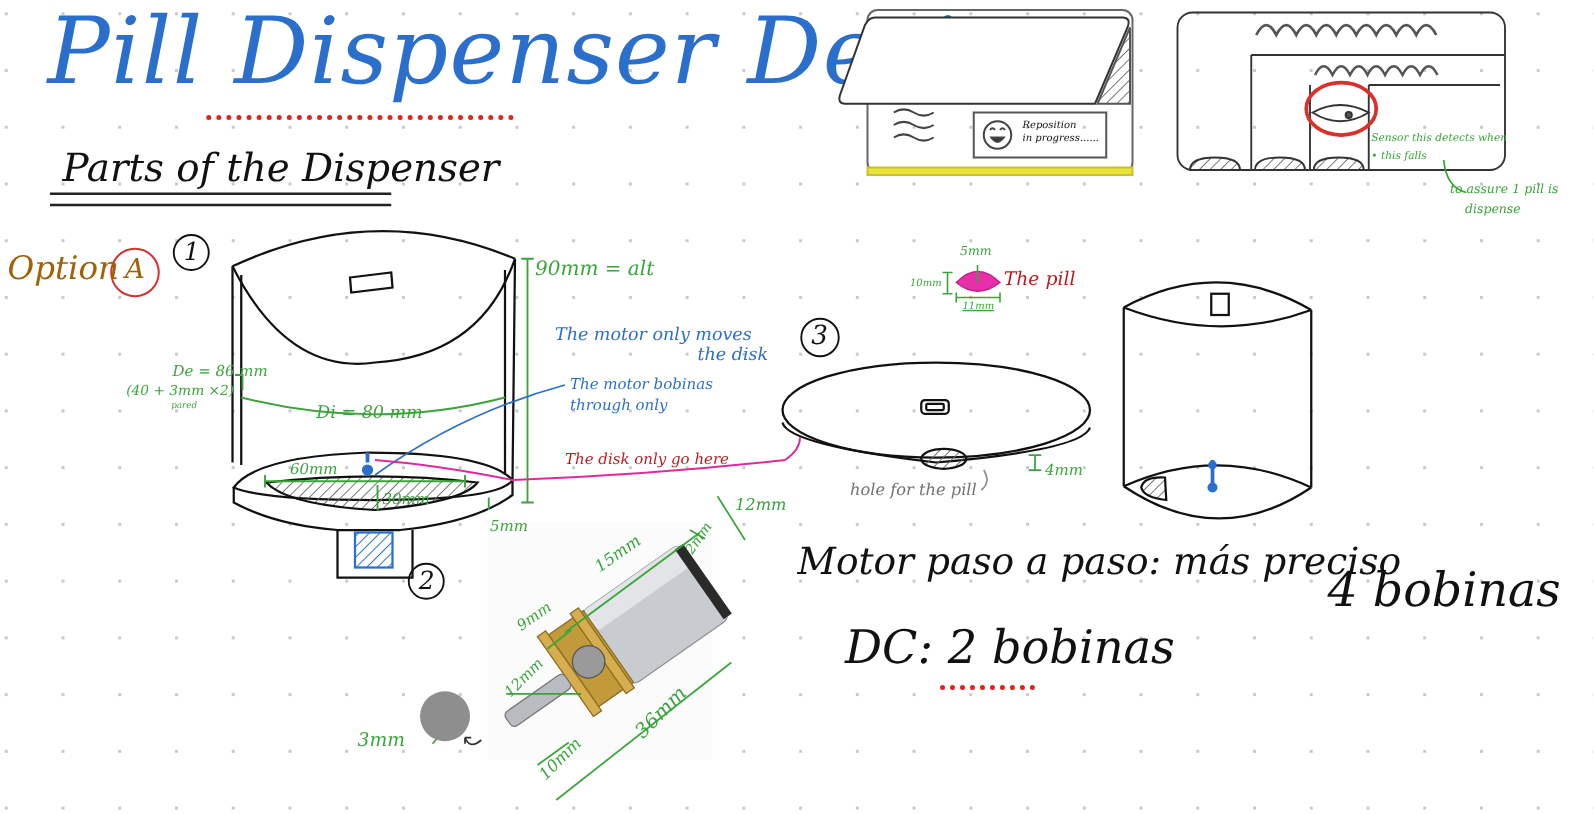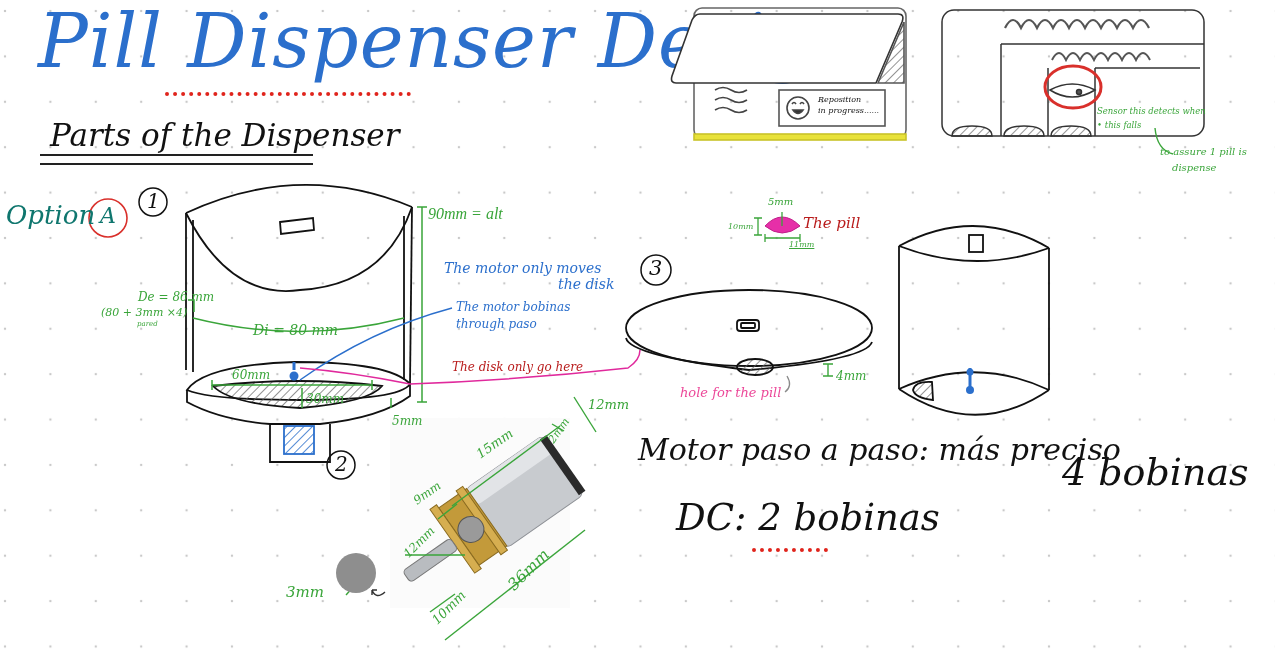--- a/index.html
+++ b/index.html
@@ -15,22 +15,22 @@
   .hand { font-family: "DejaVu Serif", serif; font-style: italic; white-space: nowrap; }
   #title { left:38px; top:-2px; font-size:74px; color:#2b6fcc; letter-spacing:1px; }
   #title-underline { left:165px; top:92px; width:246px; height:0; border-top:4px dotted #e0241c; }
   #subtitle { left:40px; top:117px; font-size:31px; color:#111;margin-left:10px; }
   #subtitle-line1 { left:40px; top:154px; width:273px; height:2px; background:#222; }
   #subtitle-line2 { left:40px; top:163px; width:273px; height:2px; background:#222; }
   svg.draw { position:absolute; left:0; top:0; }
   .green { color:#3aa53a; }
   .blue { color:#2b6fcc; }
   .magenta { color:#b91c1c; }
-  .red { color:#0f766e;text-align:center; }
-  .gray { color:#ec4899; }
+  .red { color:#a16207;text-align:center; }
+  .gray { color:#737373; }
   .black { color:#111; }
   .lbl { position:absolute; white-space:nowrap; font-style:italic; font-family:"DejaVu Serif", serif; }
   #note-stepper { left:638px; top:432px; font-size:30px; color:#111; }
   #note-coils4 { left:1062px; top:430px; font-size:38px; color:#111;margin-top:20px; }
   #note-dc { left:676px; top:496px; font-size:37px; color:#111; }
   #note-dc-underline { left:752px; top:548px; width:76px; border-top:4px dotted #e0241c; }
 </style>
 </head>
 <body>
 
@@ -184,41 +184,41 @@
 <div class="lbl black" style="left:649px; top:256px; font-size:21px;">3</div>
 
 <div class="lbl black" style="left:818px; top:95px; font-size:8px;">Reposition</div>
 <div class="lbl black" style="left:818px; top:106px; font-size:8px;">in progress......</div>
 
 <div class="lbl green" style="left:1097px; top:106px; font-size:8.5px;">Sensor this detects when</div>
 <div class="lbl green" style="left:1097px; top:120px; font-size:8.5px;">• this falls</div>
 <div class="lbl green" style="left:1160px; top:146px; font-size:10px;">to assure 1 pill is</div>
 <div class="lbl green" style="left:1172px; top:162px; font-size:10px;">dispense</div>
 
-<div class="lbl green" style="left:428px; top:205px; font-size:16px;font-family:Liberation Serif, serif;">90mm = alt</div>
+<div class="lbl green" style="left:428px; top:205px; font-size:16px;">90mm = alt</div>
 <div class="lbl green" style="left:100px; top:290px; font-size:12px;margin-left:38px;">De = 86 mm</div>
-<div class="lbl green" style="left:101px; top:306px; font-size:11px;">(80 + 3mm ×4)</div>
+<div class="lbl green" style="left:101px; top:306px; font-size:11px;">(40 + 3mm ×2)</div>
 <div class="lbl green" style="left:137px; top:320px; font-size:7px;">pared</div>
 <div class="lbl green" style="left:253px; top:322px; font-size:14px;">Di = 80 mm</div>
 <div class="lbl green" style="left:232px; top:368px; font-size:12px;">60mm</div>
 <div class="lbl green" style="left:306px; top:392px; font-size:12px;">30mm</div>
 <div class="lbl green" style="left:392px; top:414px; font-size:12px;">5mm</div>
 
 <div class="lbl blue" style="left:444px; top:260px; font-size:14px;">The motor only moves</div>
 <div class="lbl blue" style="left:558px; top:276px; font-size:14px;">the disk</div>
 <div class="lbl blue" style="left:456px; top:300px; font-size:12px;">The motor bobinas</div>
-<div class="lbl blue" style="left:456px; top:317px; font-size:12px;">through paso</div>
+<div class="lbl blue" style="left:456px; top:317px; font-size:12px;">through only</div>
 <div class="lbl magenta" style="left:452px; top:360px; font-size:12px;">The disk only go here</div>
 
 <div class="lbl green" style="left:836px; top:369px; font-size:12px;">4mm</div>
 <div class="lbl gray" style="left:680px; top:385px; font-size:13px;">hole for the pill</div>
 
 <div class="lbl green" style="left:768px; top:196px; font-size:10px;">5mm</div>
 <div class="lbl green" style="left:728px; top:222px; font-size:8px;">10mm</div>
-<div class="lbl green" style="left:789px; top:240px; font-size:8px;text-decoration:underline;">11mm</div>
+<div class="lbl green" style="left:770px; top:240px; font-size:8px;text-decoration:underline;">11mm</div>
 <div class="lbl magenta" style="left:803px; top:214px; font-size:15px;">The pill</div>
 
 <div class="lbl green" style="left:474px; top:436px; font-size:13px; transform:rotate(-35deg);">15mm</div>
 <div class="lbl green" style="left:412px; top:486px; font-size:12px; transform:rotate(-35deg);">9mm</div>
 <div class="lbl green" style="left:400px; top:535px; font-size:12px; transform:rotate(-45deg);">12mm</div>
 <div class="lbl green" style="left:503px; top:560px; font-size:16px; transform:rotate(-45deg);">36mm</div>
 <div class="lbl green" style="left:428px; top:600px; font-size:13px; transform:rotate(-45deg);">10mm</div>
 <div class="lbl green" style="left:545px; top:424px; font-size:11px; transform:rotate(-55deg);">2mm</div>
 <div class="lbl green" style="left:588px; top:397px; font-size:13px;">12mm</div>
 <div class="lbl green" style="left:286px; top:583px; font-size:15px;">3mm</div>

